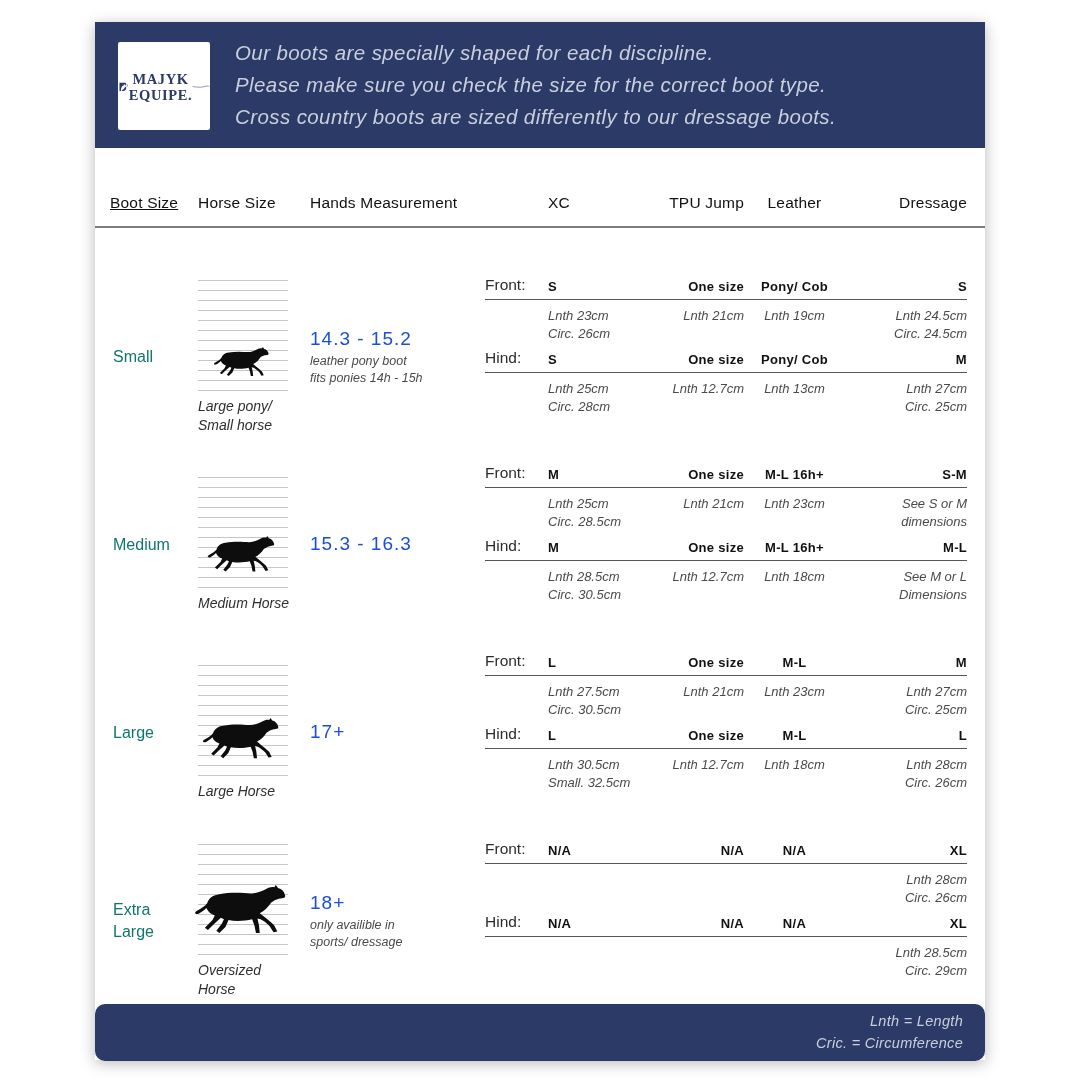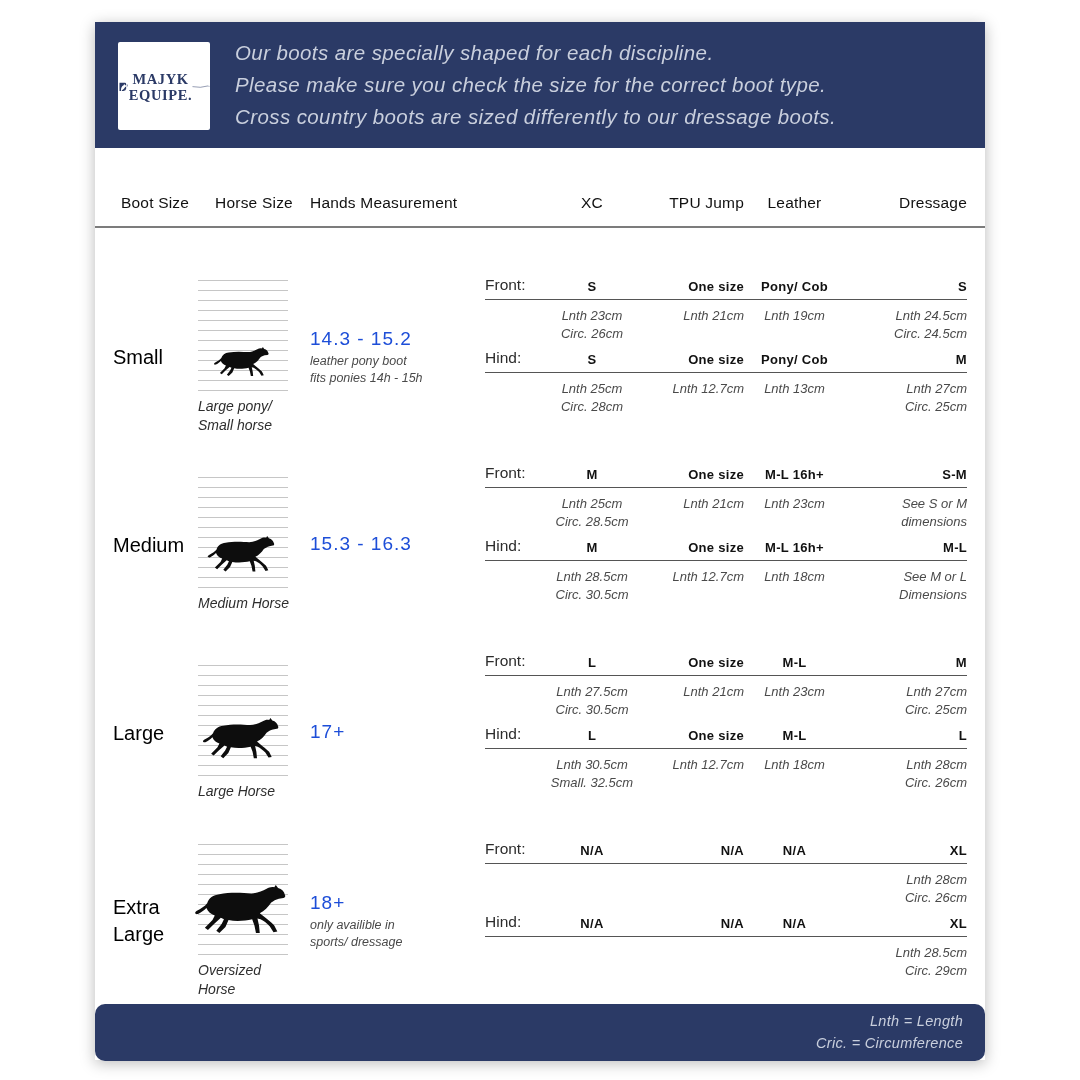--- a/index.html
+++ b/index.html
@@ -41,35 +41,35 @@
     color:var(--hdr-text);font-style:italic;font-size:20.5px;line-height:1.57;
     letter-spacing:.4px;padding-right:12px;
   }
   
   .card-body{flex:1;background:#ffffff;}
   .thead{
     display:flex;padding-top:46px;padding-bottom:14px;
     border-bottom:2px solid #7c7c7c;
     font-size:15.5px;color:#111;letter-spacing:.2px;
   }
-  .col-boot{width:103px;padding-left:26px;}
-  .col-horse{width:112px;text-align:center;}
+  .col-boot{width:103px;padding-left:15px;text-decoration:underline;}
+  .col-horse{width:112px;}
   .col-hands{width:175px;}
   .col-lbl{width:63px;}
-  .c-xc{width:88px;text-align:center;}
+  .c-xc{width:88px;text-align:left;}
   .c-tpu{width:108px;text-align:right;}
   .c-lth{width:101px;text-align:center;}
   .c-drs{width:122px;text-align:right;}
   .size-section{
     display:flex;height:188px;padding-top:22px;
   }
   .size-section.first{margin-top:24px;}
   .left{display:flex;width:390px;align-items:center;}
   .boot-label{
-    width:103px;padding-left:18px;font-size:20px;color:#000000;line-height:1.35;
+    width:103px;padding-left:18px;font-size:16px;color:#0f766e;line-height:1.35;
   }
   .horse-figure{width:112px;}
   .lines-box{
     width:90px;height:112px;position:relative;
     background:repeating-linear-gradient(to bottom,#c6c6c6 0,#c6c6c6 1px,transparent 1px,transparent 10px);
   }
   .horse{position:absolute;bottom:8px;left:50%;transform:translateX(-50%);fill:#0d0d0d;overflow:visible;}
   .horse.s{width:60px;height:37px;}
   .horse.m{width:74px;height:45px;}
   .horse.l{width:84px;height:51px;}

